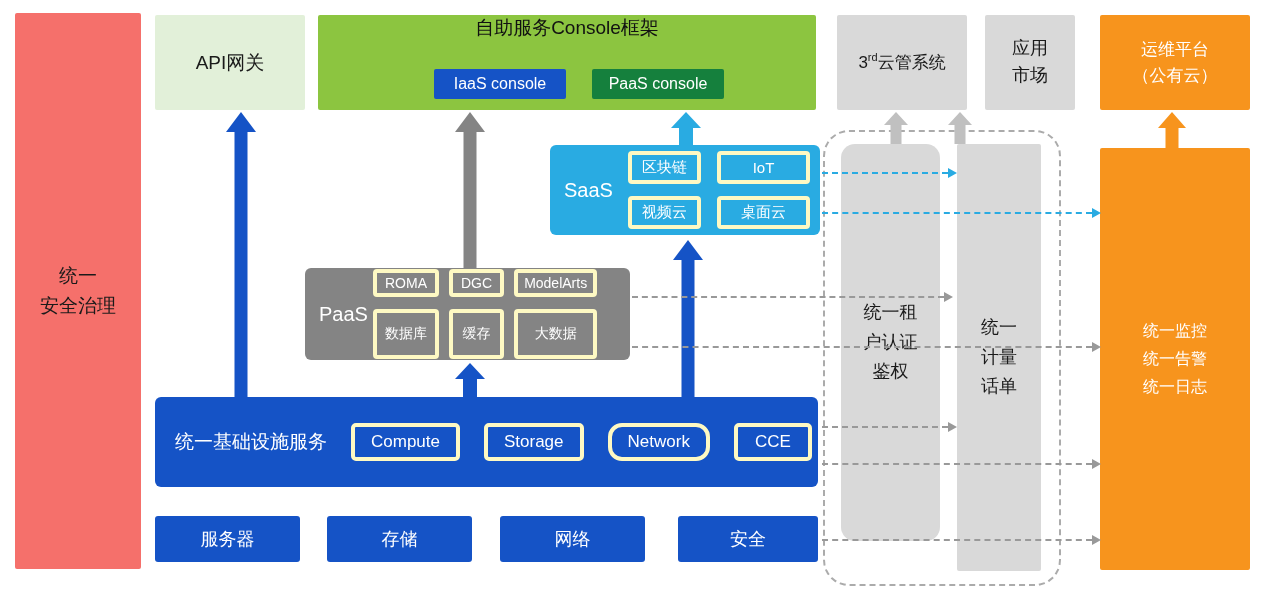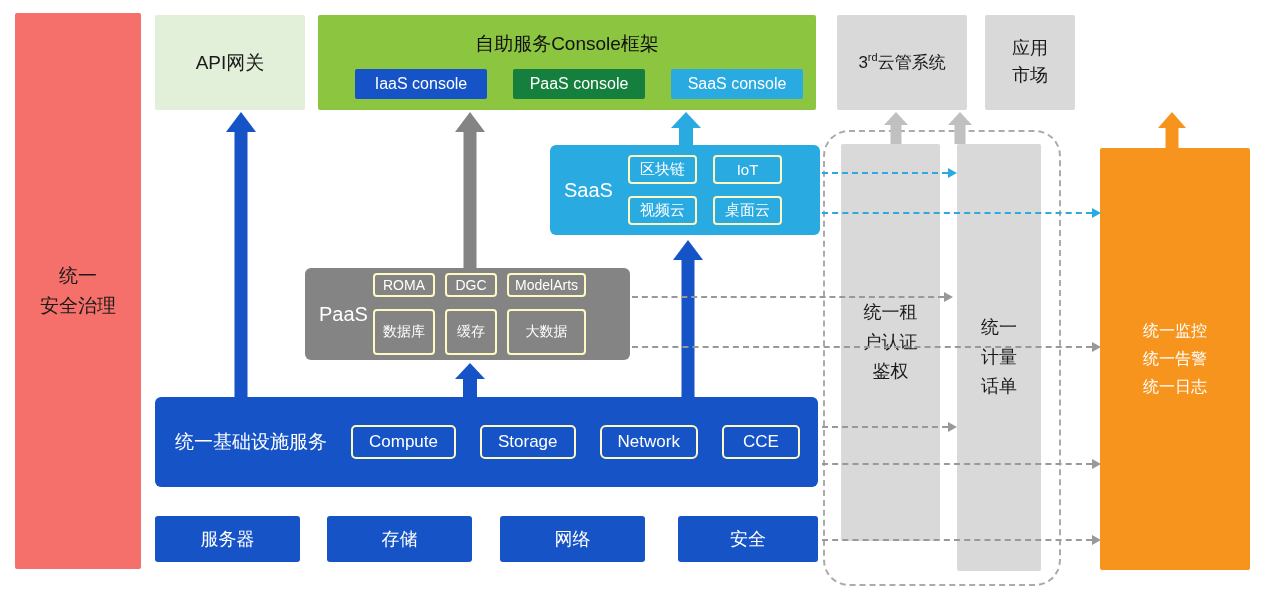--- a/index.html
+++ b/index.html
@@ -14,28 +14,28 @@
   .red{background:#F5706B;color:#1a1a1a;border-radius:2px;}
   .lightgreen{background:#E2F0D9;color:#1a1a1a;border-radius:2px;}
   .green{background:#8CC540;color:#1a1a1a;border-radius:2px;}
   .lightgray{background:#D9D9D9;color:#1a1a1a;border-radius:2px;}
   .orange{background:#F7941D;color:#ffffff;border-radius:2px;}
   .blue{background:#1553C6;color:#ffffff;}
   .cyanbg{background:#29ABE2;color:#ffffff;}
   .graybg{background:#848484;color:#ffffff;}
 
   
-  .cf-title{position:absolute;top:16px;left:0;right:0;text-align:center;font-size:19px;color:#111;}
+  .cf-title{position:absolute;top:0;left:0;right:0;text-align:center;font-size:19px;color:#111;}
   .cf-buttons{position:absolute;bottom:11px;left:0;right:0;display:flex;justify-content:center;gap:26px;margin-left:24px;}
   .cf-btn{width:132px;height:30px;line-height:30px;text-align:center;color:#fff;font-size:16px;border-radius:2px;}
 
   
   .groupbox{position:absolute;display:flex;align-items:center;box-sizing:border-box;border-radius:6px;}
   .group-label{color:#fff;flex:0 0 auto;}
-  .chip{border:2px solid #fef9c3;border-radius:4px;color:#fff;text-align:center;
+  .chip{border:4px solid #fef9c3;border-radius:4px;color:#fff;text-align:center;
         display:flex;align-items:center;justify-content:center;box-sizing:border-box;}
   .chip-grid{display:grid;align-content:center;}
 
   
   .arrow{position:absolute;}
   .arrow .head{position:absolute;top:0;left:50%;transform:translateX(-50%);width:0;height:0;}
   .arrow .shaft{position:absolute;bottom:0;left:50%;transform:translateX(-50%);}
 
   
   .dash-line{position:absolute;height:0;}
@@ -50,74 +50,75 @@
   <div class="box red pre" style="left:15px;top:13px;width:126px;height:556px;font-size:19px;line-height:1.6;">统一
 安全治理</div>
 
   <div class="box lightgreen" style="left:155px;top:15px;width:150px;height:95px;font-size:19px;">API网关</div>
 
   <div class="box green" style="left:318px;top:15px;width:498px;height:95px;">
     <div class="cf-title">自助服务Console框架</div>
     <div class="cf-buttons">
       <div class="cf-btn" style="background:#1553C6;">IaaS console</div>
       <div class="cf-btn" style="background:#15803d;">PaaS console</div>
-      <div class="cf-btn" style="background:#29ABE2;">SaaS console</div>
     </div>
   </div>
 
   <div class="box lightgray" style="left:837px;top:15px;width:130px;height:95px;font-size:17px;">
     <span>
       <span>3</span><sup style="font-size:11px;">rd</sup><span>云管系统</span>
     </span>
   </div>
 
   <div class="box lightgray pre" style="left:985px;top:15px;width:90px;height:95px;font-size:18px;line-height:1.5;font-family:Liberation Mono, monospace;">应用
 市场</div>
 
+  <div class="box orange pre" style="left:1100px;top:15px;width:150px;height:95px;font-size:17px;line-height:1.5;">运维平台
+（公有云）</div>
 
   <div class="groupbox cyanbg" style="left:550px;top:145px;width:270px;height:90px;padding-left:14px;">
     <div class="group-label" style="font-size:20px;width:58px;">SaaS</div>
     <div class="chip-grid" style="grid-template-columns:auto auto;gap:12px 16px;margin-left:6px;">
       <div class="chip" style="font-size:15px;padding:3px 10px;min-width:64px;">区块链</div>
       <div class="chip" style="font-size:15px;padding:3px 10px;min-width:52px;">IoT</div>
       <div class="chip" style="font-size:15px;padding:3px 10px;min-width:64px;">视频云</div>
-      <div class="chip" style="font-size:15px;padding:3px 10px;min-width:64px;">桌面云</div>
+      <div class="chip" style="font-size:15px;padding:3px 20px;min-width:64px;">桌面云</div>
     </div>
   </div>
 
   <div class="groupbox graybg" style="left:305px;top:268px;width:325px;height:92px;padding-left:14px;">
     <div class="group-label" style="font-size:20px;width:48px;">PaaS</div>
     <div class="chip-grid" style="grid-template-columns:auto auto auto;gap:12px 10px;margin-left:6px;">
       <div class="chip" style="font-size:14px;padding:2px 8px;min-width:62px;">ROMA</div>
       <div class="chip" style="font-size:14px;padding:2px 8px;min-width:52px;">DGC</div>
       <div class="chip" style="font-size:14px;padding:2px 6px;min-width:74px;">ModelArts</div>
       <div class="chip" style="font-size:14px;padding:2px 8px;min-width:62px;">数据库</div>
       <div class="chip" style="font-size:14px;padding:12px 8px;min-width:52px;">缓存</div>
       <div class="chip" style="font-size:14px;padding:2px 8px;min-width:62px;">大数据</div>
     </div>
   </div>
 
   <div class="groupbox blue" style="left:155px;top:397px;width:663px;height:90px;padding-left:20px;">
     <div class="group-label" style="font-size:19px;">统一基础设施服务</div>
     <div style="display:flex;gap:24px;margin-left:24px;">
       <div class="chip" style="font-size:17px;padding:5px 16px;border-radius:5px;min-width:92px;">Compute</div>
       <div class="chip" style="font-size:17px;padding:5px 16px;border-radius:5px;min-width:88px;">Storage</div>
-      <div class="chip" style="font-size:17px;padding:5px 16px;border-radius:6px;min-width:90px;">Network</div>
+      <div class="chip" style="font-size:17px;padding:5px 16px;border-radius:14px;min-width:90px;">Network</div>
       <div class="chip" style="font-size:17px;padding:5px 16px;border-radius:5px;min-width:78px;">CCE</div>
     </div>
   </div>
 
   <div class="box blue" style="left:155px;top:516px;width:145px;height:46px;font-size:18px;border-radius:3px;">服务器</div>
   <div class="box blue" style="left:327px;top:516px;width:145px;height:46px;font-size:18px;border-radius:3px;">存储</div>
   <div class="box blue" style="left:500px;top:516px;width:145px;height:46px;font-size:18px;border-radius:3px;">网络</div>
   <div class="box blue" style="left:678px;top:516px;width:140px;height:46px;font-size:18px;border-radius:3px;">安全</div>
 
   <div class="abs" style="left:823px;top:130px;width:238px;height:456px;border:2px dashed #ABABAB;border-radius:26px;box-sizing:border-box;"></div>
 
-  <div class="box lightgray pre" style="left:841px;top:144px;width:99px;height:397px;font-size:18px;line-height:1.65;">统一租
+  <div class="box lightgray pre" style="left:841px;top:144px;width:99px;height:397px;font-size:18px;line-height:1.65;border-radius:14px;">统一租
 户认证
 鉴权</div>
 
   <div class="box lightgray pre" style="left:957px;top:144px;width:84px;height:427px;font-size:18px;line-height:1.65;">统一
 计量
 话单</div>
 
   <div class="box orange pre" style="left:1100px;top:148px;width:150px;height:422px;font-size:16px;line-height:1.75;">统一监控
 统一告警
 统一日志</div>

